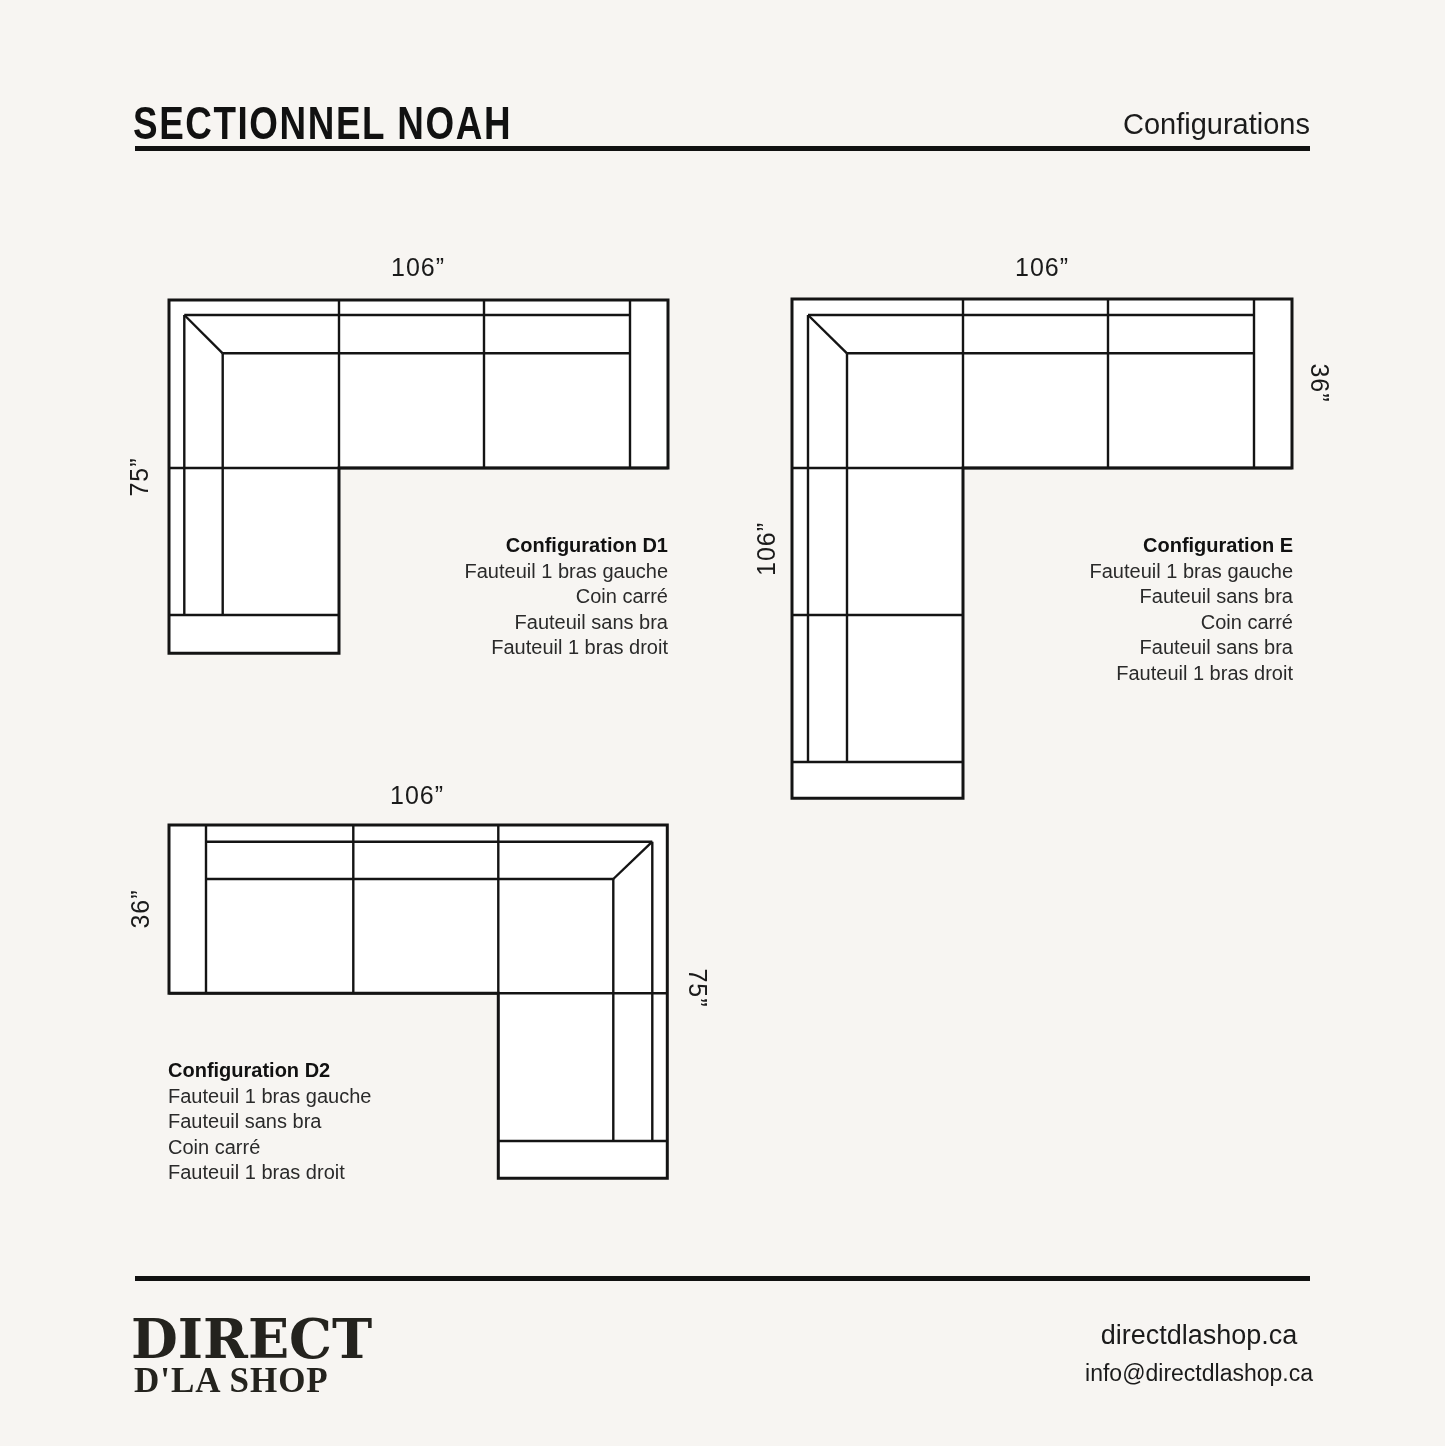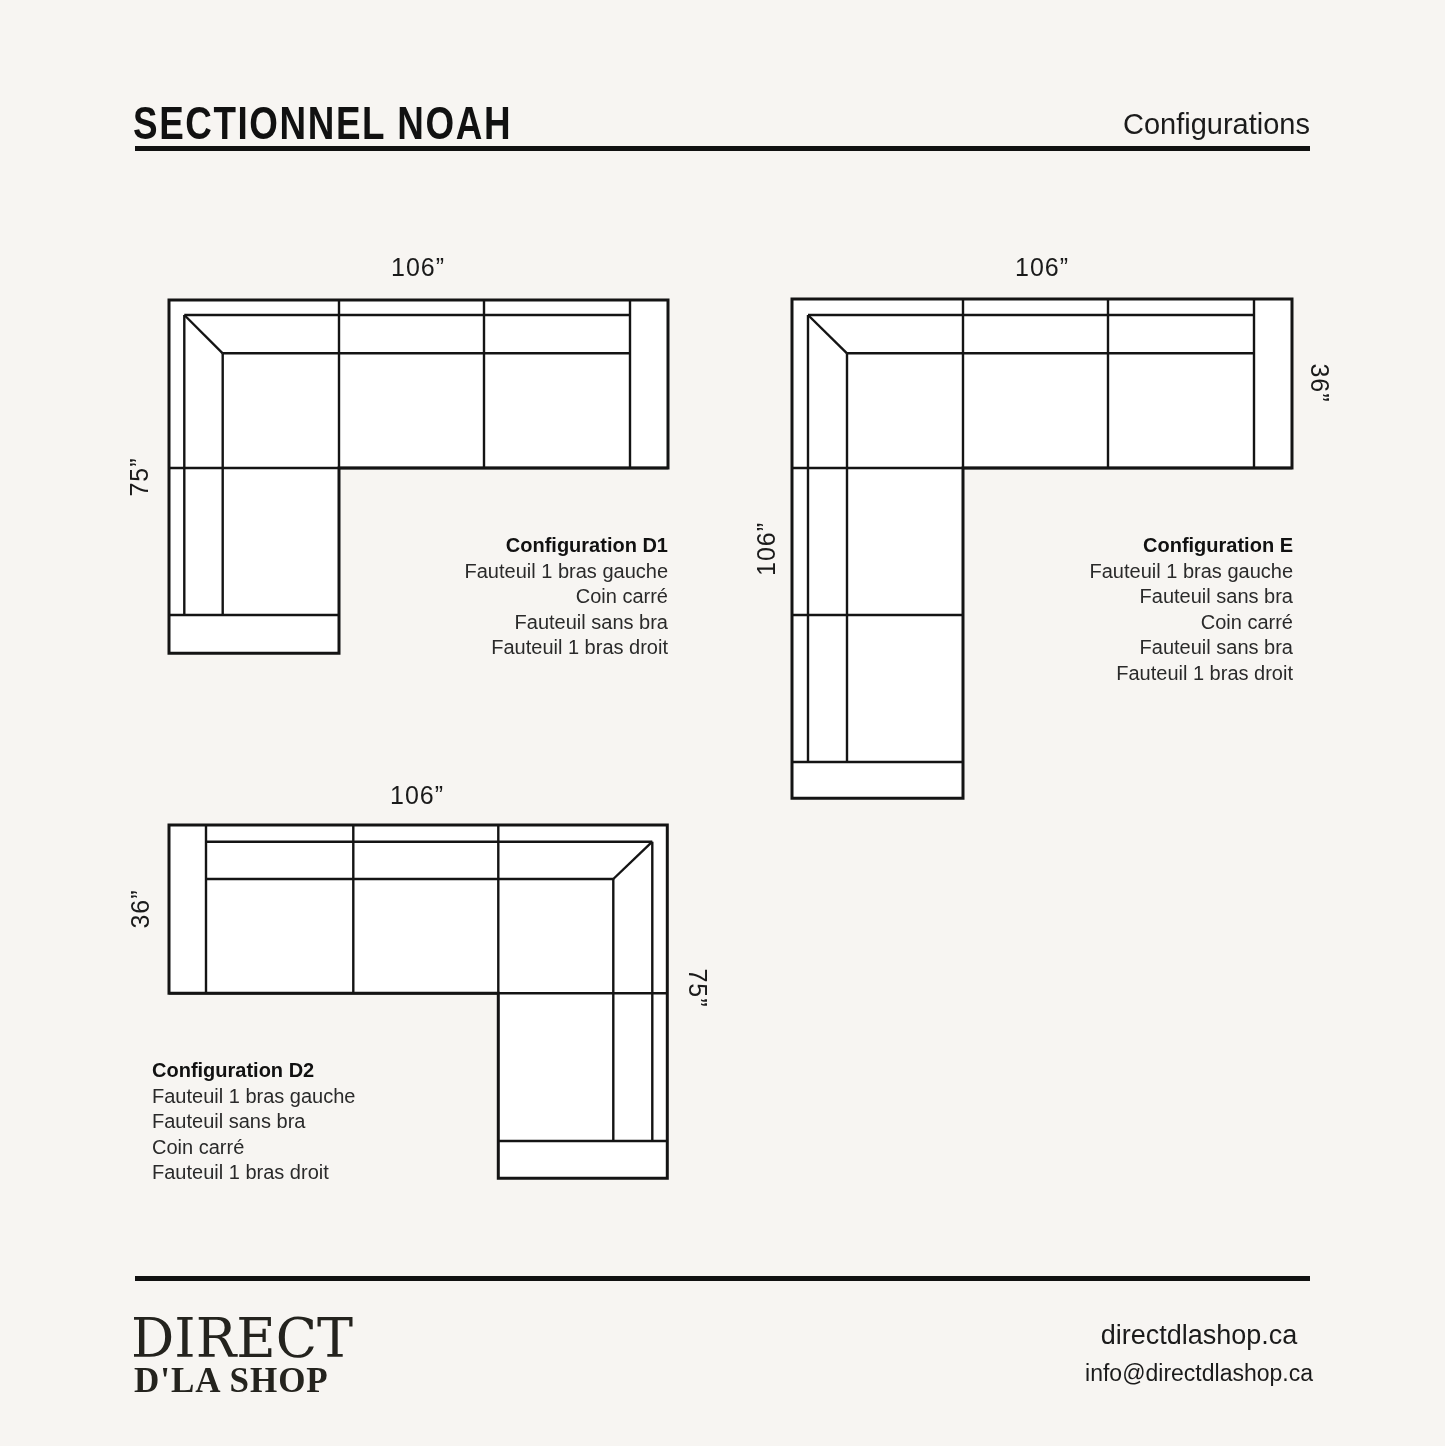--- a/index.html
+++ b/index.html
@@ -57,21 +57,21 @@
     font-size:20px;line-height:25.6px;
     color:#2a2a2a;white-space:nowrap;
   }
   .config-block .title{font-weight:700;color:#111;}
   .align-right{text-align:right;}
   .align-left{text-align:left;}
 
   
   .logo-main{
     left:131px;top:1312px;
-    font-family:"DejaVu Serif",serif;font-weight:400;
+    font-family:"DejaVu Serif",serif;font-weight:700;
     font-size:54px;line-height:54px;color:#24231e;
     letter-spacing:0px;white-space:nowrap;
   }
   .logo-sub{
     left:134px;top:1363px;
     font-family:Liberation Serif, serif;font-weight:700;
     font-size:35px;line-height:35px;color:#24231e;
     letter-spacing:1px;white-space:nowrap;
   }
   .footer-links{right:132px;top:1322px;text-align:center;}
@@ -134,21 +134,21 @@
   <path class="inner" d="M652.3,841.7 V1141 M613.3,879 V1141"></path>
   <path class="inner" d="M613.3,879 L652.3,841.7"></path>
   <path class="inner" d="M206,825 V993.3"></path>
   <path class="inner" d="M353.3,825 V993.3 M498.3,825 V993.3"></path>
   <path class="inner" d="M169,993.3 H667.3"></path>
   <path class="inner" d="M498.3,1141 H667.3"></path>
 </svg>
 <div class="dim h" style="left:417px;top:795px">106”</div>
 <div class="dim rot-ccw" style="left:140px;top:909px">36”</div>
 <div class="dim rot-cw" style="left:697px;top:988px">75”</div>
-<div class="config-block align-left" style="top:1058px;left:152px">
+<div class="config-block align-left" style="top:1058px;left:168px">
   <div class="title">Configuration D2</div>
   <div>Fauteuil 1 bras gauche</div>
   <div>Fauteuil sans bra</div>
   <div>Coin carré</div>
   <div>Fauteuil 1 bras droit</div>
 </div>
 
 <div class="abs rule rule-bottom"></div>
 <div class="abs logo-main">DIRECT</div>
 <div class="abs logo-sub">D'LA SHOP</div>

